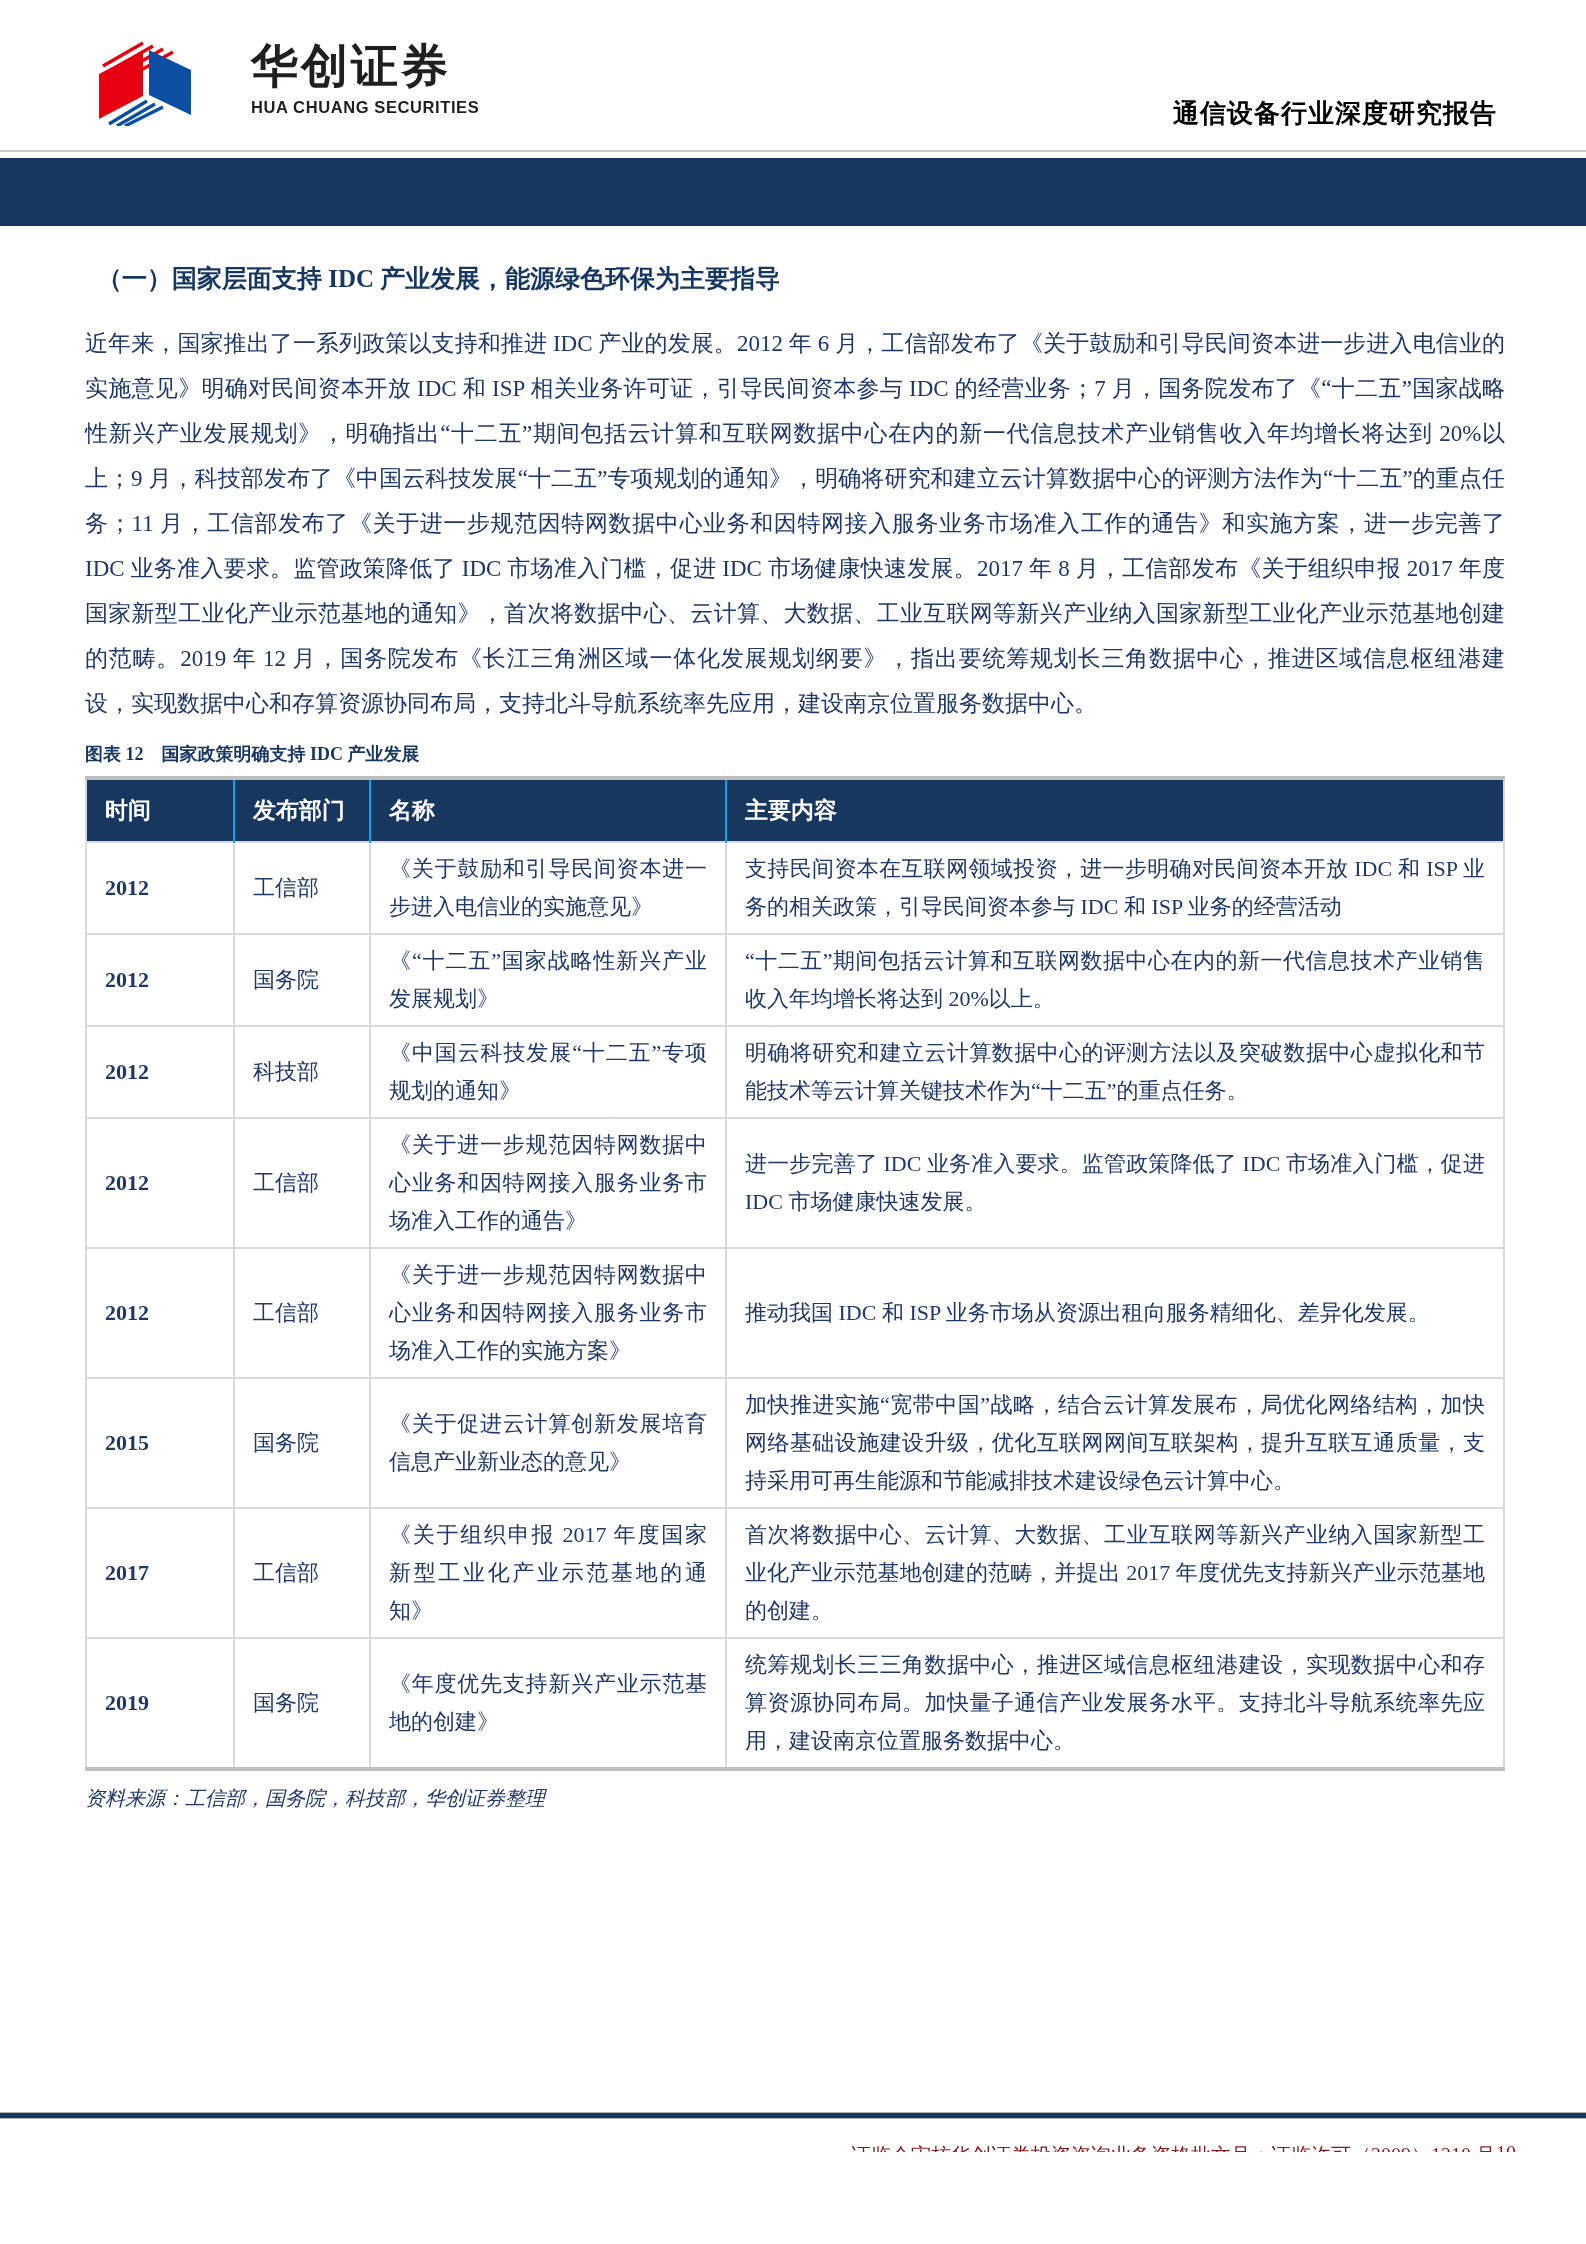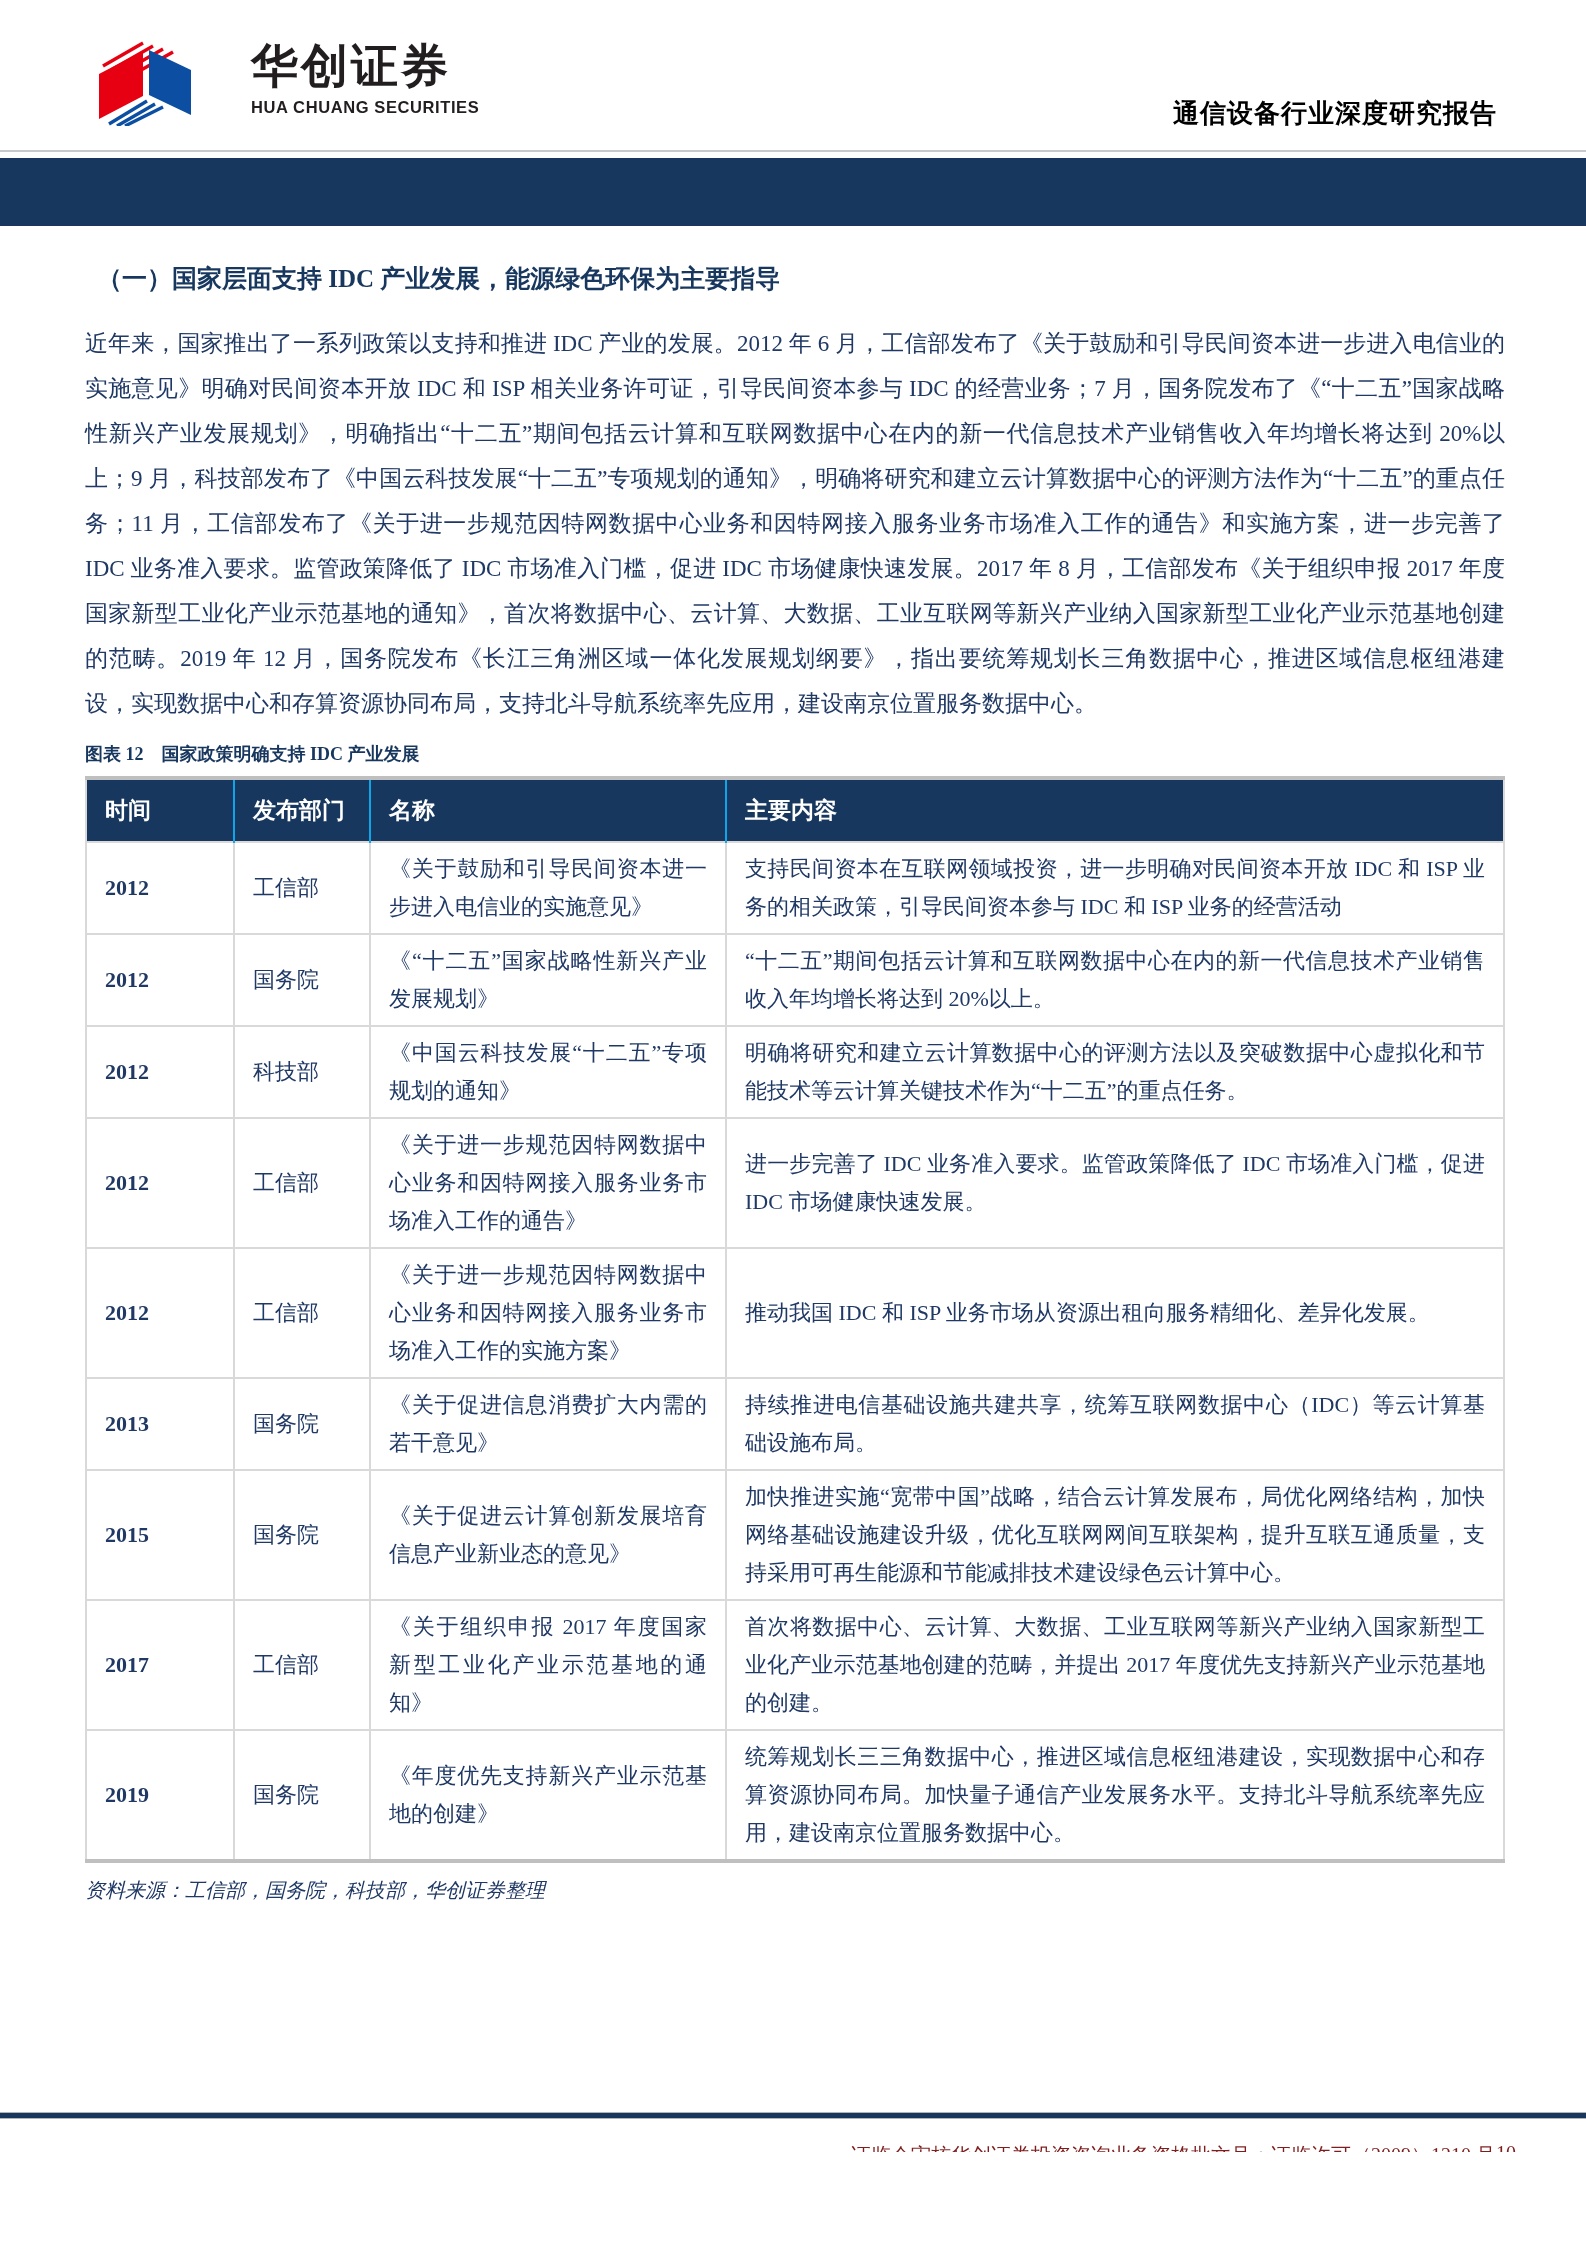--- a/index.html
+++ b/index.html
@@ -124,26 +124,20 @@
             <td class="cell-name">《关于进一步规范因特网数据中心业务和因特网接入服务业务市场准入工作的通告》</td>
             <td class="cell-content">进一步完善了 IDC 业务准入要求。监管政策降低了 IDC 市场准入门槛，促进 IDC 市场健康快速发展。</td>
           </tr>
           <tr>
             <td class="cell-year">2012</td>
             <td class="cell-dept">工信部</td>
             <td class="cell-name">《关于进一步规范因特网数据中心业务和因特网接入服务业务市场准入工作的实施方案》</td>
             <td class="cell-content">推动我国 IDC 和 ISP 业务市场从资源出租向服务精细化、差异化发展。</td>
           </tr>
           <tr>
-            <td class="cell-year">2013</td>
-            <td class="cell-dept">国务院</td>
-            <td class="cell-name">《关于促进信息消费扩大内需的若干意见》</td>
-            <td class="cell-content">持续推进电信基础设施共建共享，统筹互联网数据中心（IDC）等云计算基础设施布局。</td>
-          </tr>
-          <tr>
             <td class="cell-year">2015</td>
             <td class="cell-dept">国务院</td>
             <td class="cell-name">《关于促进云计算创新发展培育信息产业新业态的意见》</td>
             <td class="cell-content">加快推进实施“宽带中国”战略，结合云计算发展布，局优化网络结构，加快网络基础设施建设升级，优化互联网网间互联架构，提升互联互通质量，支持采用可再生能源和节能减排技术建设绿色云计算中心。</td>
           </tr>
           <tr>
             <td class="cell-year">2017</td>
             <td class="cell-dept">工信部</td>
             <td class="cell-name">《关于组织申报 2017 年度国家新型工业化产业示范基地的通知》</td>
             <td class="cell-content">首次将数据中心、云计算、大数据、工业互联网等新兴产业纳入国家新型工业化产业示范基地创建的范畴，并提出 2017 年度优先支持新兴产业示范基地的创建。</td>

